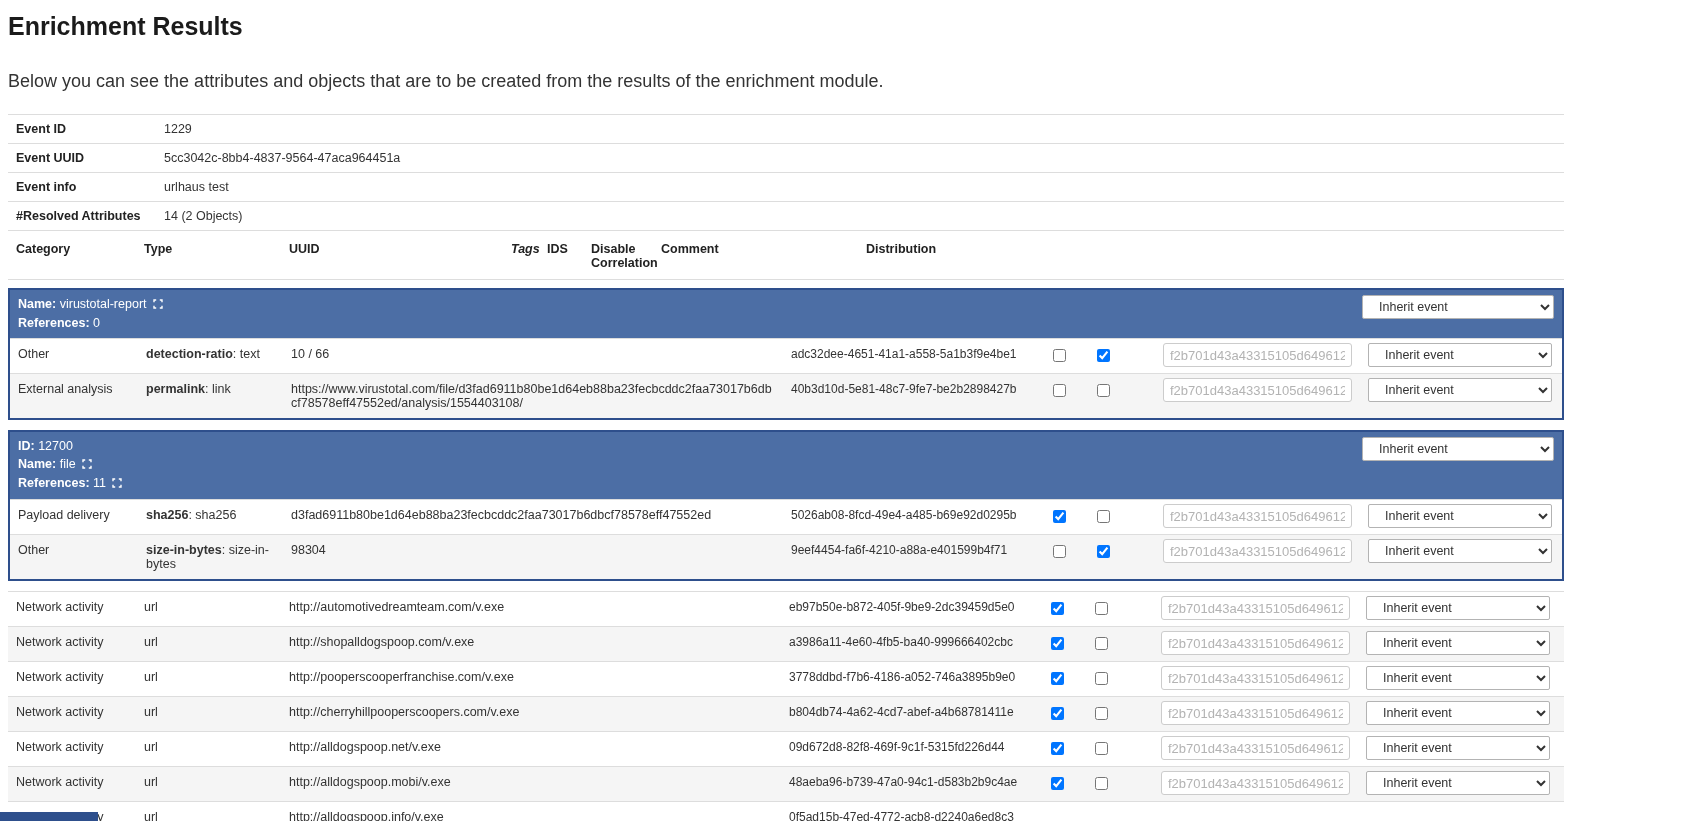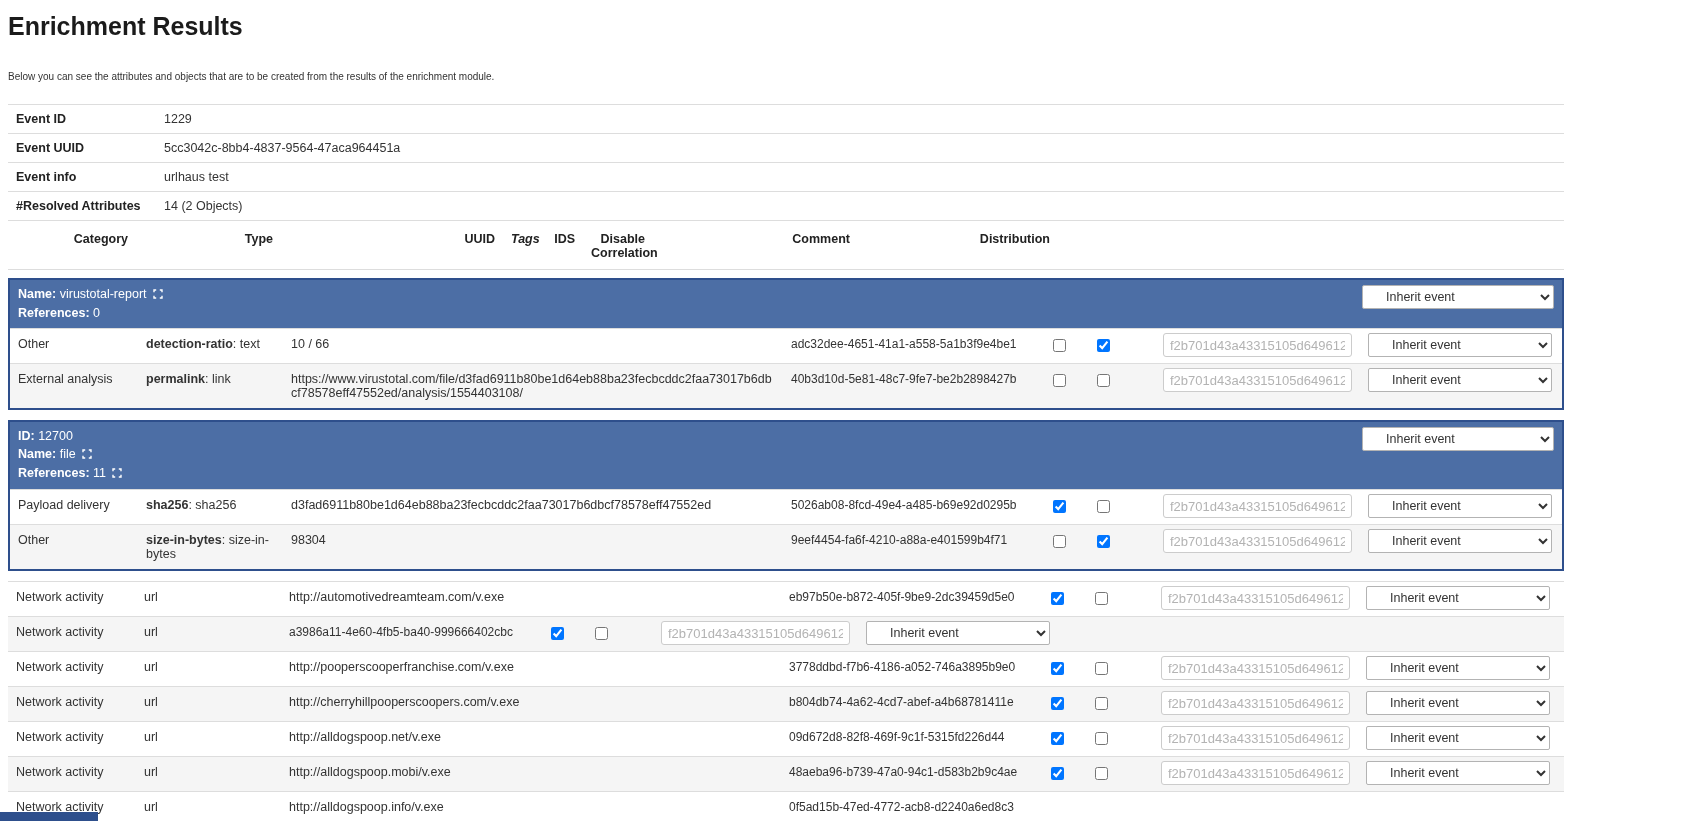--- a/index.html
+++ b/index.html
@@ -10,21 +10,21 @@
     color: #333;
   }
   .container { width: 1556px; margin: 4px 0 0 8px; padding-bottom: 30px; }
 
   h1.page-title {
     font-size: 25px;
     font-weight: bold;
     color: #1b1b1b;
     margin: 12px 0 30px 0;
   }
-  .page-desc { margin: 0 0 22px 0; font-size: 10px; color:#333; }
+  .page-desc { margin: 0 0 22px 0; font-size: 18px; color:#333; }
 
   
   .info-table { width: 100%; border-collapse: collapse; margin-bottom: 2px; }
   .info-table td { border-top: 1px solid #ddd; padding: 7px 8px; vertical-align: top; }
   .info-table tr:last-child td { border-bottom: 1px solid #ddd; }
   .info-label { font-weight: bold; width: 148px; color:#222; }
   a.org-link { color: #3a87c8; text-decoration: none; cursor: pointer; }
 
   
   .cell { padding: 8px; flex: none; }
@@ -32,21 +32,21 @@
   .c-type { width: 145px; }
   .c-val  { width: 500px; word-break: break-all; }
   .c-uuid { width: 222px; font-size: 12px; white-space: nowrap; }
   .c-tags { width: 36px; font-style: italic; }
   .c-ids  { width: 44px; }
   .c-dis  { width: 70px; }
   .c-com  { width: 205px; padding: 4px 8px; }
   .c-dist { width: 200px; padding: 4px 8px; }
 
   .thead { display: flex; border-bottom: 1px solid #ddd; font-weight: bold; color:#222; }
-  .thead .cell { padding: 9px 8px; text-align: right; }
+  .thead .cell { padding: 9px 8px; }
   .thead .c-uuid { font-size: 12.5px; }
 
   .trow { display: flex; border-top: 1px solid #ddd; align-items: flex-start; background:#fff; }
   .trow.alt { background: #f5f5f5; }
 
   .obj-group { border: 2px solid #2e4f8c; margin: 8px 0 10px 0; }
   .obj-group .trow:first-of-type { border-top: none; }
   .obj-head { display: flex; background: #4c6ea5; color: #fff; padding: 5px 8px 6px 8px; align-items: flex-start; }
   .obj-lines { flex: 1 1 auto; }
   .obj-line { line-height: 18px; font-size: 12.5px; }
@@ -63,21 +63,21 @@
     border: 1px solid #ccc; border-radius: 3px;
     color: #555; background: #fff;
   }
   .comment-input::placeholder { color: #b3b3b3; opacity: 1; }
 
   .dist-select {
     width: 100%; height: 24px;
     font-family: inherit; font-size: 12.5px;
     border: 1px solid #b3b3b3; border-radius: 2px;
     background: #fff; color: #333;
-    padding: 1px 19px;
+    padding: 1px 12px;
   }
 
   input[type="checkbox"] { margin: 2px 0 0 4px; }
 
   .partial-footer {
     position: fixed; left: 0; bottom: 0;
     width: 98px; height: 9px;
     background: #2e4f8c;
   }
 </style>
@@ -201,20 +201,21 @@
         <div class="cell c-uuid">eb97b50e-b872-405f-9be9-2dc39459d5e0</div>
         <div class="cell c-tags"></div>
         <div class="cell c-ids"><input type="checkbox" checked="" style=""></div>
         <div class="cell c-dis"><input type="checkbox" style=""></div>
         <div class="cell c-com"><input class="comment-input" type="text" placeholder="f2b701d43a43315105d649612b2" style=""></div>
         <div class="cell c-dist"><select class="dist-select"><option>Inherit event</option></select></div>
       </div>
       <div class="trow alt">
         <div class="cell c-cat">Network activity</div>
         <div class="cell c-type">url</div>
+        <div class="cell c-val">http://shopalldogspoop.com/v.exe</div>
         <div class="cell c-uuid">a3986a11-4e60-4fb5-ba40-999666402cbc</div>
         <div class="cell c-tags"></div>
         <div class="cell c-ids"><input type="checkbox" checked="" style=""></div>
         <div class="cell c-dis"><input type="checkbox" style=""></div>
         <div class="cell c-com"><input class="comment-input" type="text" placeholder="f2b701d43a43315105d649612b2" style=""></div>
         <div class="cell c-dist"><select class="dist-select"><option>Inherit event</option></select></div>
       </div>
       <div class="trow">
         <div class="cell c-cat">Network activity</div>
         <div class="cell c-type">url</div>

